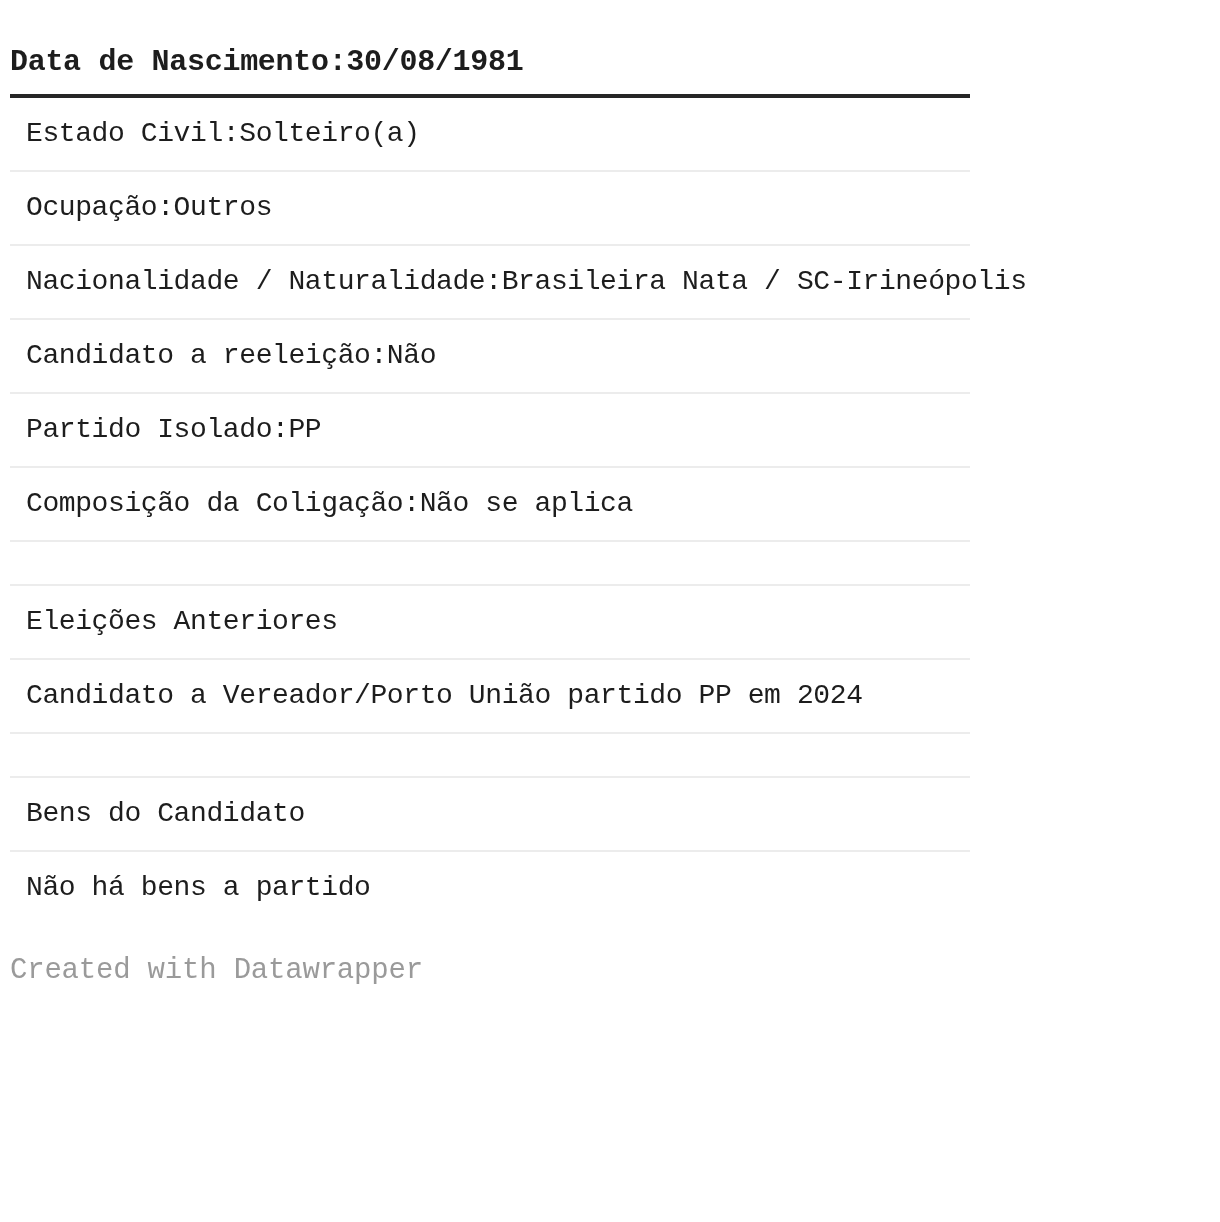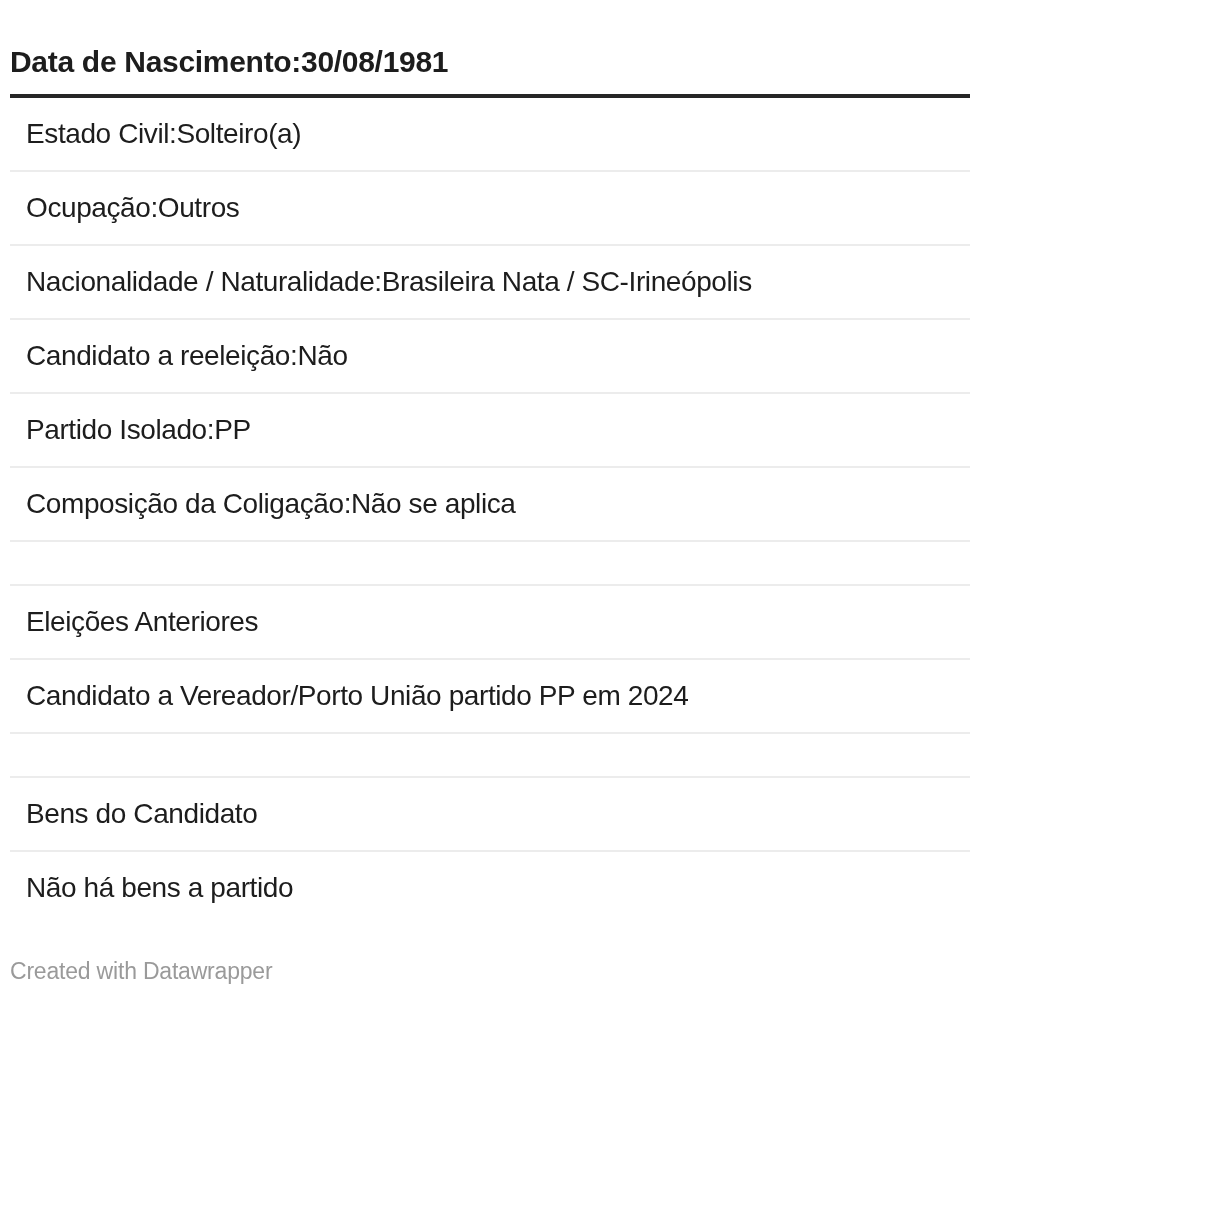--- a/index.html
+++ b/index.html
@@ -11,20 +11,21 @@
     width: 1220px;
     height: 1222px;
     font-family: "Liberation Sans", "DejaVu Sans", sans-serif;
     color: #1d1d1d;
     overflow: hidden;
   }
   .wrapper {
     padding: 0 10px;
     box-sizing: border-box;
     width: 980px;
+    font-family: Liberation Mono, monospace;
   }
   .table-header {
     height: 94px;
     display: flex;
     align-items: flex-end;
     border-bottom: 4px solid #262626;
     box-sizing: content-box;
   }
   .table-header .header-text {
     font-size: 30px;
@@ -52,21 +53,21 @@
     line-height: 34px;
     letter-spacing: -0.4px;
     color: #1d1d1d;
     white-space: nowrap;
     margin-left: 16px;
   }
   .footer {
     padding-top: 31px;
   }
   .footer a {
-    font-size: 23px;
+    font-size: 29px;
     line-height: 28px;
     color: #9a9a9a;
     text-decoration: none;
     letter-spacing: -0.2px;
   }
 </style>
 </head>
 <body>
 
 <div class="wrapper">

